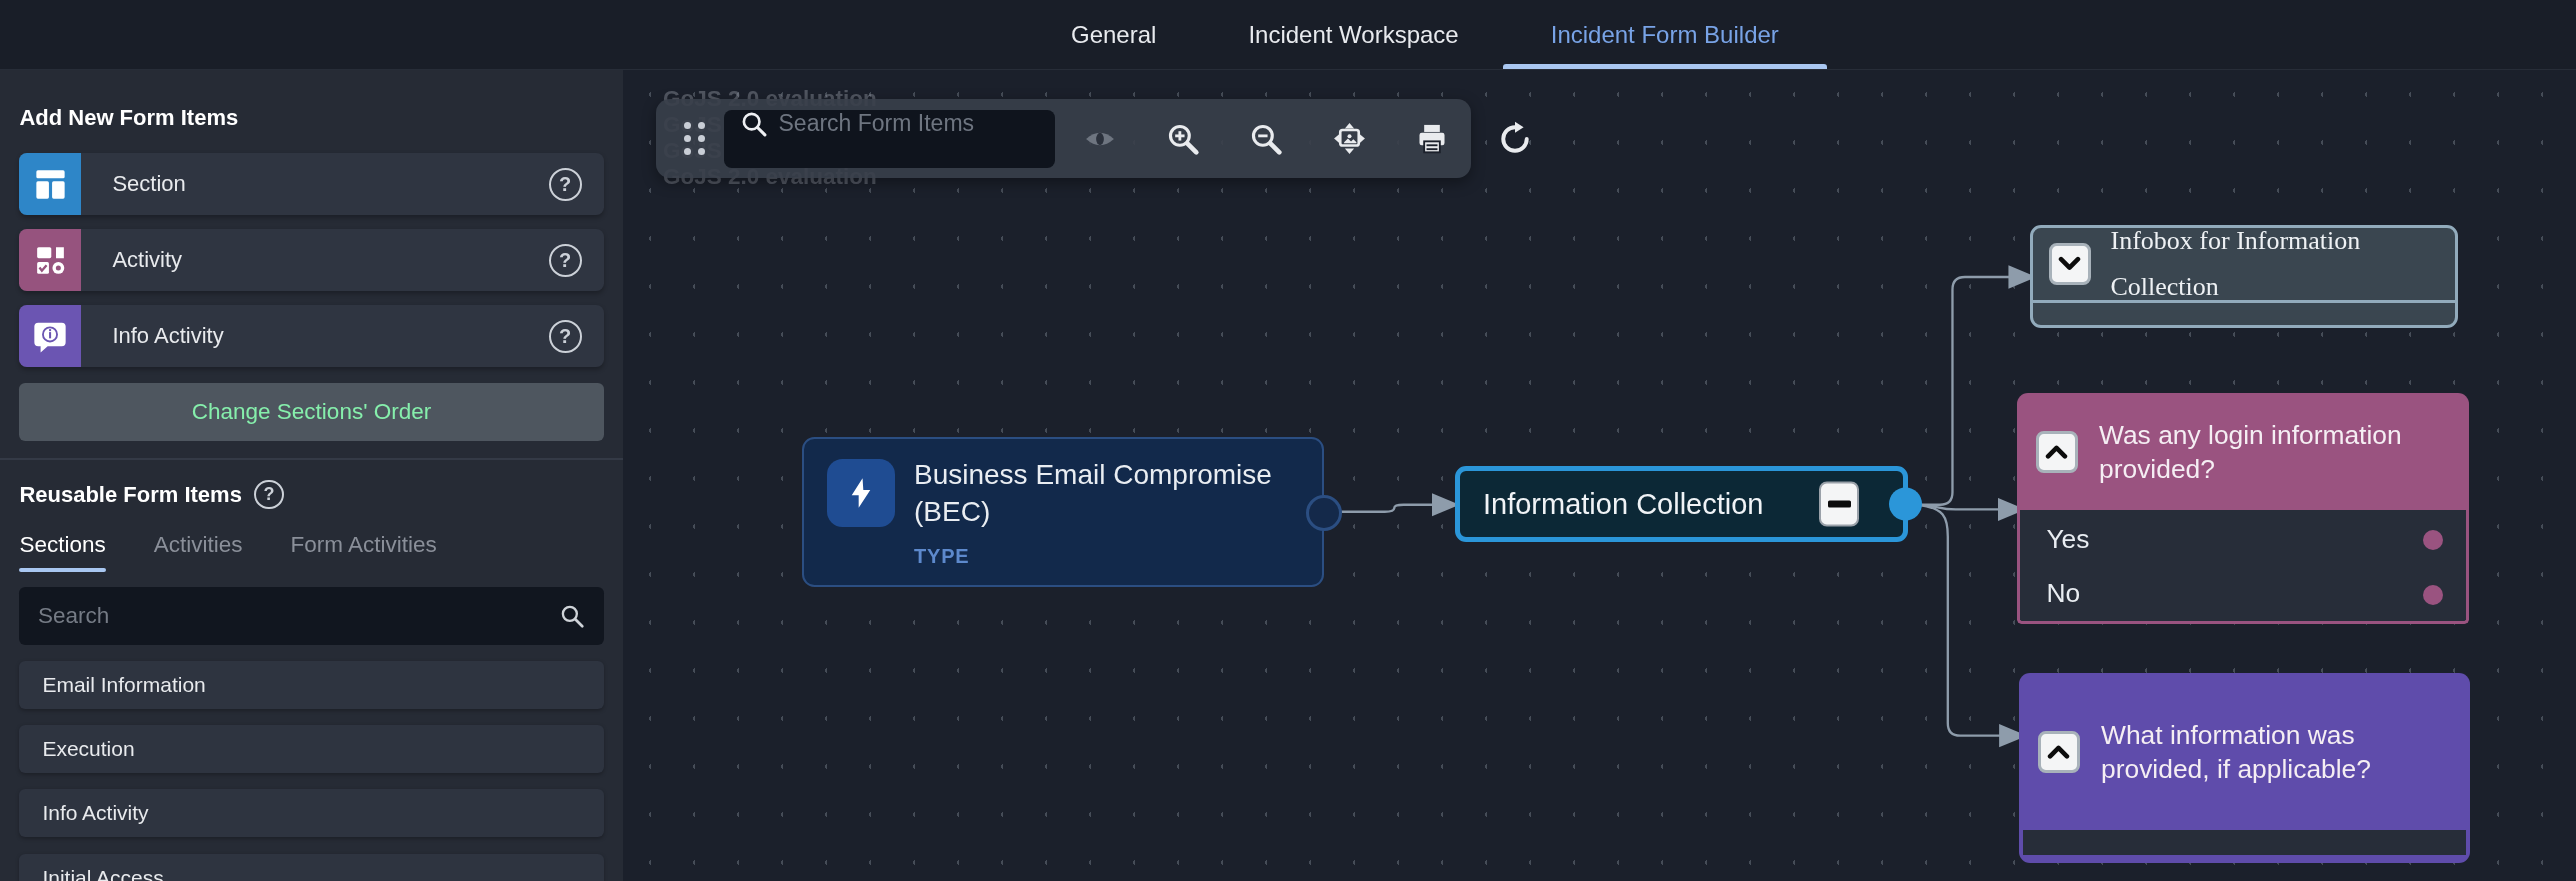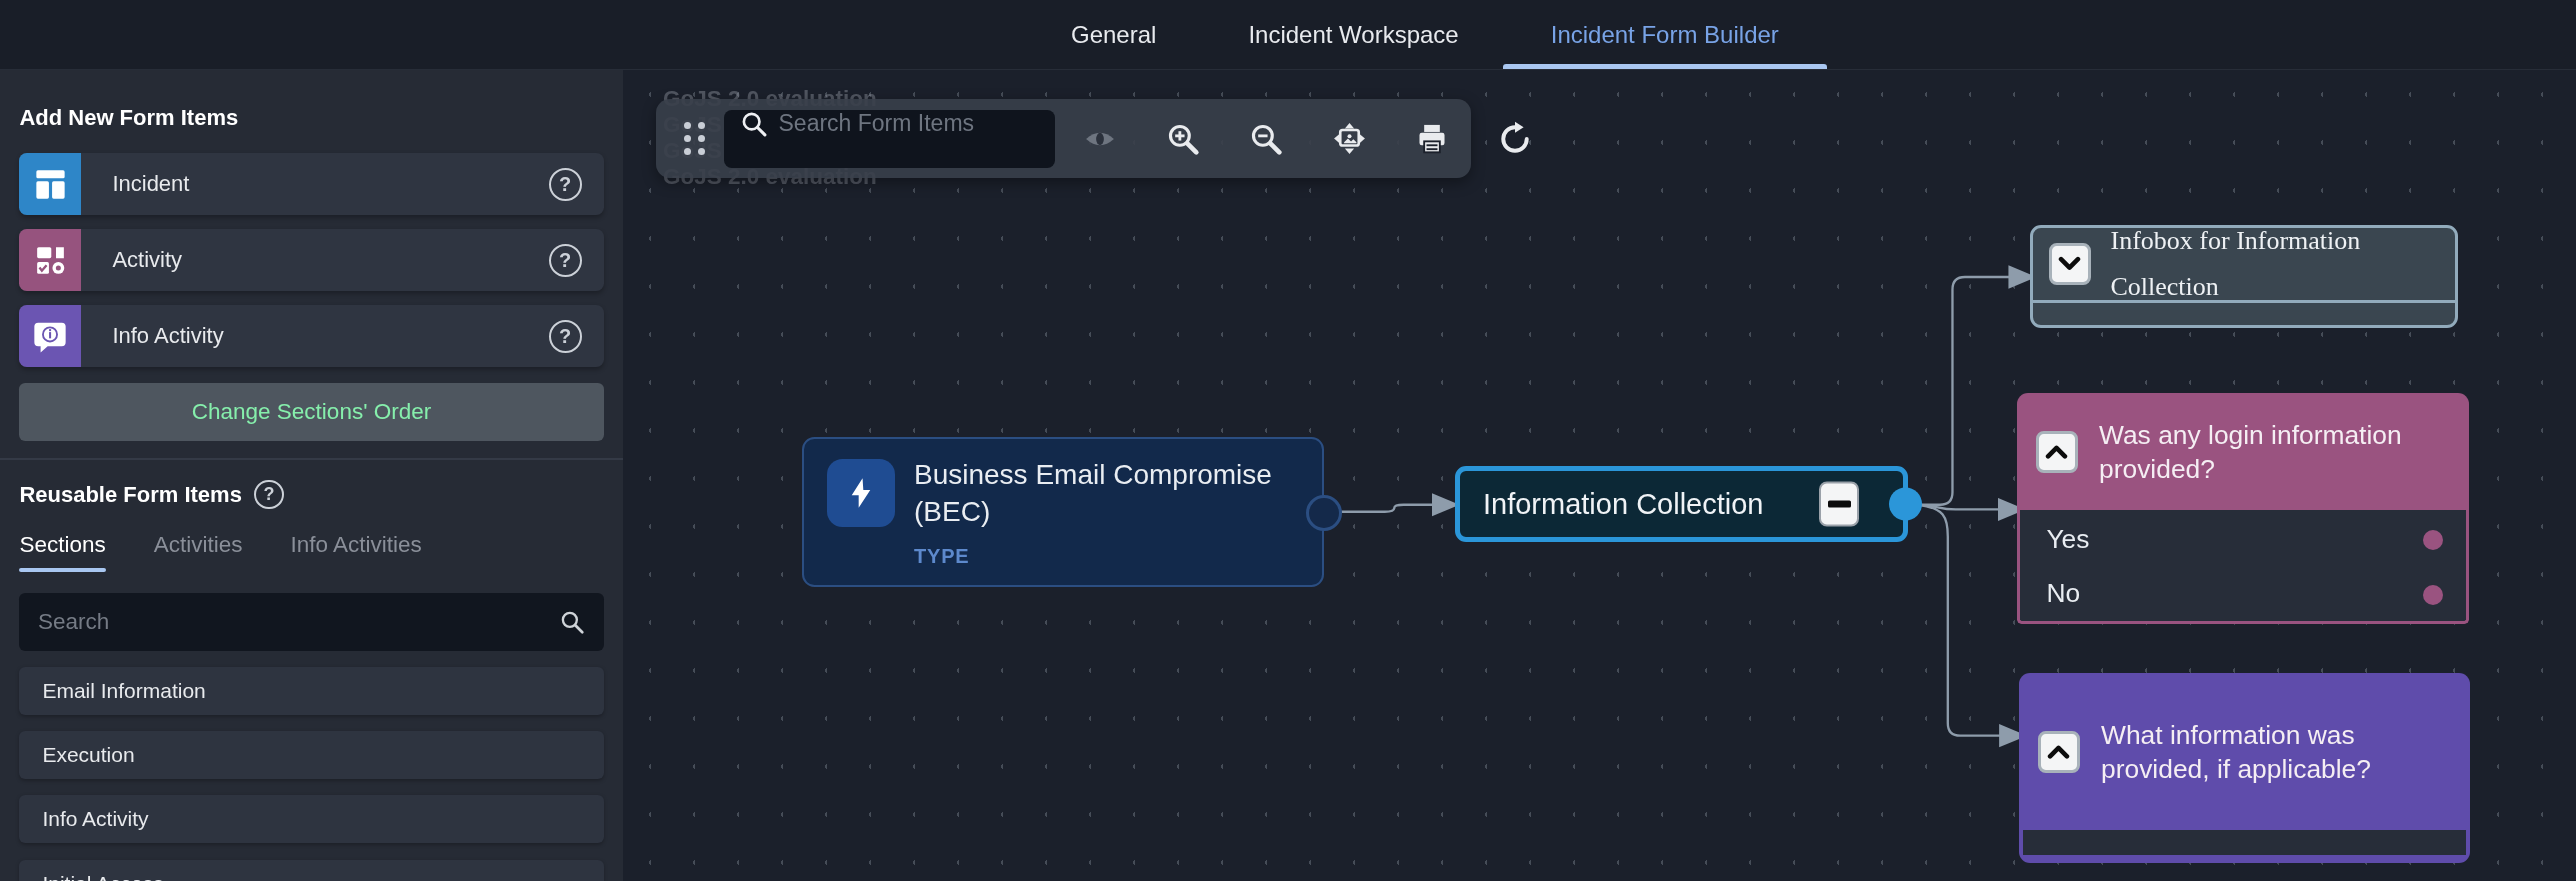--- a/index.html
+++ b/index.html
@@ -39,21 +39,21 @@
 
   .side-divider { height:1.6px; background:#343a46; margin:17px -19.4px 0 -19.4px; }
 
   .reusable-heading { margin-top:20px; }
 
   .side-tabs { margin-top:23px; display:flex; gap:48px; }
   .side-tab { position:relative; font-size:22.5px; color:#8a8f99; padding-bottom:14px; cursor:pointer; white-space:nowrap; }
   .side-tab.active { color:#ffffff; }
   .side-tab.active::after { content:""; position:absolute; left:0; right:0; bottom:0; height:4.7px; background:#a9c7f1; border-radius:2.3px; }
 
-  .side-search { margin-top:21px; height:58px; background:#11161f; border-radius:6.2px; display:flex; align-items:center; padding:0 18.7px; }
+  .side-search { margin-top:15px; height:58px; background:#11161f; border-radius:6.2px; display:flex; align-items:center; padding:0 18.7px; }
   .side-search input { flex:1; background:transparent; border:none; outline:none; color:#d7dae0; font-size:22.5px; font-family:inherit; }
   .side-search input::placeholder { color:#757b85; }
 
   .side-list { margin-top:15.5px; display:flex; flex-direction:column; gap:16.3px; }
   .side-list-item { height:48px; flex:none; background:#2e3440; border-radius:6.2px; display:flex; align-items:center;
     padding:0 23px; font-size:21px; color:#e8eaed; box-shadow:0 1.6px 3.9px rgba(0,0,0,.25); cursor:pointer; }
 
   
   .canvas { position:relative; flex:1; background:#1b202b; overflow:hidden;
     background-image:radial-gradient(ellipse 1.6px 3.9px at 2.3px 4.7px, #454c57 60%, rgba(0,0,0,0) 61%);
@@ -151,21 +151,21 @@
 
       <div class="palette">
         <div class="palette-row">
           <span class="palette-icon section">
             <svg width="33" height="33" viewBox="0 0 42 42">
               <rect x="3" y="3" width="36" height="10" rx="2" fill="#ffffff"></rect>
               <rect x="3" y="17" width="16" height="22" rx="2" fill="#ffffff"></rect>
               <rect x="23" y="17" width="16" height="22" rx="2" fill="#ffffff"></rect>
             </svg>
           </span>
-          <span class="palette-label">Incident</span>
+          <span class="palette-label">Section</span>
           <span class="help-circle">?</span>
         </div>
 
         <div class="palette-row">
           <span class="palette-icon activity">
             <svg width="33" height="33" viewBox="0 0 42 42">
               <rect x="4" y="4" width="18" height="14" rx="2" fill="#ffffff"></rect>
               <path d="M28 4 h10 v14 h-10 z M38 4 l-10 14" fill="#ffffff"></path>
               <rect x="4" y="23" width="15" height="15" rx="2" fill="#ffffff"></rect>
               <path d="M7 30 l3 4 l6 -7" stroke="#96537e" stroke-width="3" fill="none"></path>
@@ -196,21 +196,21 @@
       <div class="side-divider"></div>
 
       <div class="side-heading reusable-heading">
         <span>Reusable Form Items</span>
         <span class="help-circle inline">?</span>
       </div>
 
       <div class="side-tabs">
         <div class="side-tab active">Sections</div>
         <div class="side-tab">Activities</div>
-        <div class="side-tab">Info Activities</div>
+        <div class="side-tab">Form Activities</div>
       </div>
 
       <div class="side-search">
         <input type="text" placeholder="Search" style="">
         <svg width="26.4" height="26.4" viewBox="0 0 34 34">
           <circle cx="14" cy="14" r="9" fill="none" stroke="#cfd3d8" stroke-width="3"></circle>
           <line x1="21" y1="21" x2="30" y2="30" stroke="#cfd3d8" stroke-width="3.5" stroke-linecap="round"></line>
         </svg>
       </div>
 

